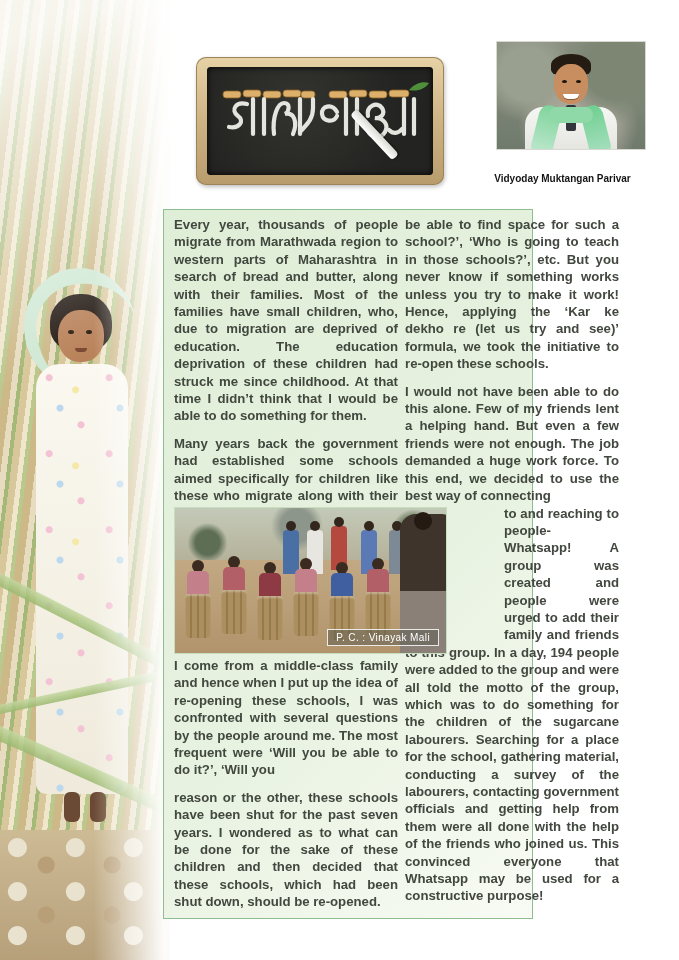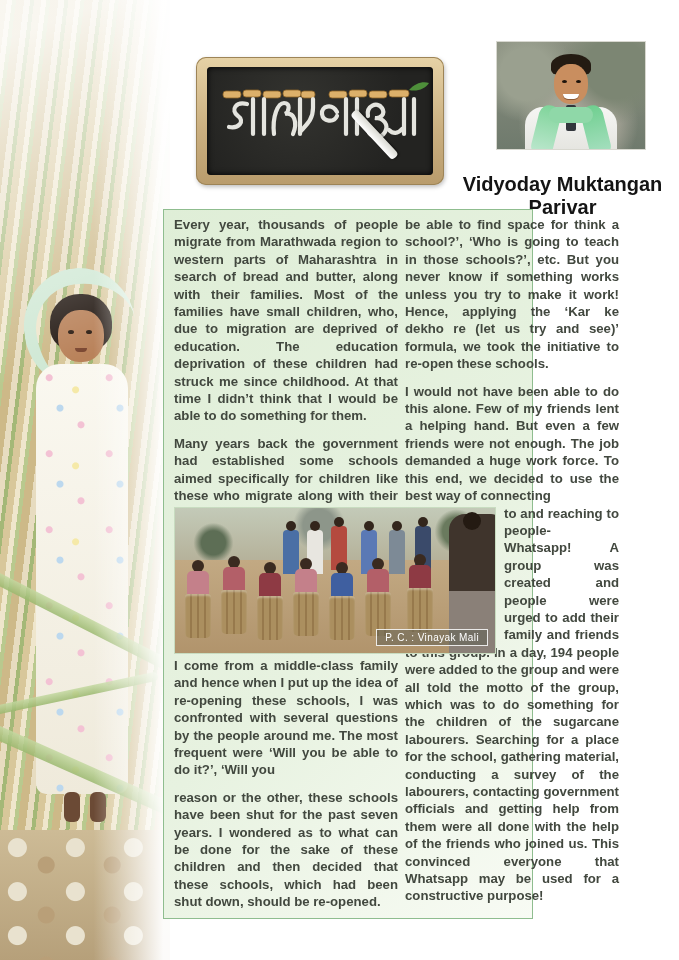--- a/index.html
+++ b/index.html
@@ -98,40 +98,40 @@
   .p-eyeL { left:65px; } .p-eyeR { left:79px; }
   .p-smile { position:absolute; left:66px; top:52px; width:16px; height:5px; background:#fff; border-radius:0 0 8px 8px; box-shadow:0 1px 0 #8a5a38; }
 
   .signature {
     position:absolute; left:480px; top:148px; width:182px; text-align:center;
     font-family:"Liberation Serif", serif; font-style:italic;
     font-size:20px; color:#8f8f8f; letter-spacing:2px;
   }
   .affiliation {
     position:absolute; left:455px; top:173px; width:215px; text-align:center;
-    font-weight:bold; font-size:20px; color:#141414;
+    font-weight:bold; font-size:10px; color:#141414;
   }
 
   
   .panel {
     position:absolute; left:163px; top:209px; width:370px; height:710px;
     background:linear-gradient(135deg,#dfeed7 0%, #e7f2e0 55%, #f8fbf4 100%);
     border:1px solid #8fbd8f;
   }
   .col { position:absolute; top:6px; font-size:13.2px; line-height:17.4px; font-weight:bold; color:#42483f; text-align:justify; }
   .col1 { left:10px;  width:224px; }
   .col2 { left:241px; width:214px; }
   .col p { margin:0 0 10px; }
   .col p.cont { margin-bottom:0; }
   .img-gap { height:125px; }
   .section-heading { font-size:15px; color:#171717; font-weight:bold; margin:2px 0 7px; text-align:left; }
   .wrap-spacer { float:left; width:92px; height:138px; margin-right:7px; }
 
   
-  .sack-photo { position:absolute; left:175px; top:508px; width:320px; height:145px; overflow:hidden; box-shadow:0 0 0 1px #c8dcc0; }
+  .sack-photo { position:absolute; left:175px; top:508px; width:271px; height:145px; overflow:hidden; box-shadow:0 0 0 1px #c8dcc0; }
   .sp-sky {
     position:absolute; inset:0 0 auto 0; height:58px;
     background:
       radial-gradient(circle at 12% 60%, #5d6e55 0 12px, transparent 20px),
       radial-gradient(circle at 88% 40%, #6a7a5e 0 14px, transparent 22px),
       radial-gradient(circle at 45% 30%, #8d968a 0 16px, transparent 26px),
       linear-gradient(#c3cab8,#b4af97);
   }
   .sp-ground { position:absolute; left:0; top:52px; right:0; bottom:0; background:linear-gradient(#c2a983,#b1946c); }
   .adult { position:absolute; top:22px; width:16px; height:44px; border-radius:4px 4px 0 0; }
@@ -237,21 +237,21 @@
 
   <div class="panel">
     <div class="col col1">
       <p>Every year, thousands of people migrate from Marathwada region to western parts of Maharashtra in search of bread and butter, along with their families. Most of the families have small children, who, due to migration are deprived of education. The education deprivation of these children had struck me since childhood. At that time I didn’t think that I would be able to do something for them.</p>
       <p>Many years back the government had established some schools aimed specifically for children like these who migrate along with their families. But due to some</p>
       <div class="img-gap"></div>
       <p>I come from a middle-class family and hence when I put up the idea of re-opening these schools, I was confronted with several questions by the people around me. The most frequent were ‘Will you be able to do it?’, ‘Will you</p>
       <p>reason or the other, these schools have been shut for the past seven years. I wondered as to what can be done for the sake of these children and then decided that these schools, which had been shut down, should be re-opened.</p>
     </div>
     <div class="col col2">
-      <p>be able to find space for think a school?’, ‘Who is going to teach in those schools?’, etc. But you never know if something works unless you try to make it work! Hence, applying the ‘Kar ke dekho re (let us try and see)’ formula, we took the initiative to re-open these schools.</p>
+      <p>be able to find space for such a school?’, ‘Who is going to teach in those schools?’, etc. But you never know if something works unless you try to make it work! Hence, applying the ‘Kar ke dekho re (let us try and see)’ formula, we took the initiative to re-open these schools.</p>
       <p class="cont">I would not have been able to do this alone. Few of my friends lent a helping hand. But even a few friends were not enough. The job demanded a huge work force. To this end, we decided to use the best way of connecting</p>
       <p><span class="wrap-spacer"></span><span>to and reaching to people- Whatsapp! A group was created and people were urged to add their family and friends to this group. In a day, 194 people were added to the group and were all told the motto of the group, which was to do something for the children of the sugarcane labourers. Searching for a place for the school, gathering material, conducting a survey of the labourers, contacting government officials and getting help from them were all done with the help of the friends who joined us. This convinced everyone that Whatsapp may be used for a constructive purpose!</span></p>
     </div>
   </div>
 
   <div class="sack-photo">
     <div class="sp-sky"></div>
     <div class="sp-ground"></div>
     <div class="adult" style="left:108px;background:#4a6fa5;"></div>
     <div class="adult" style="left:132px;background:#e8e6e0;"></div>

